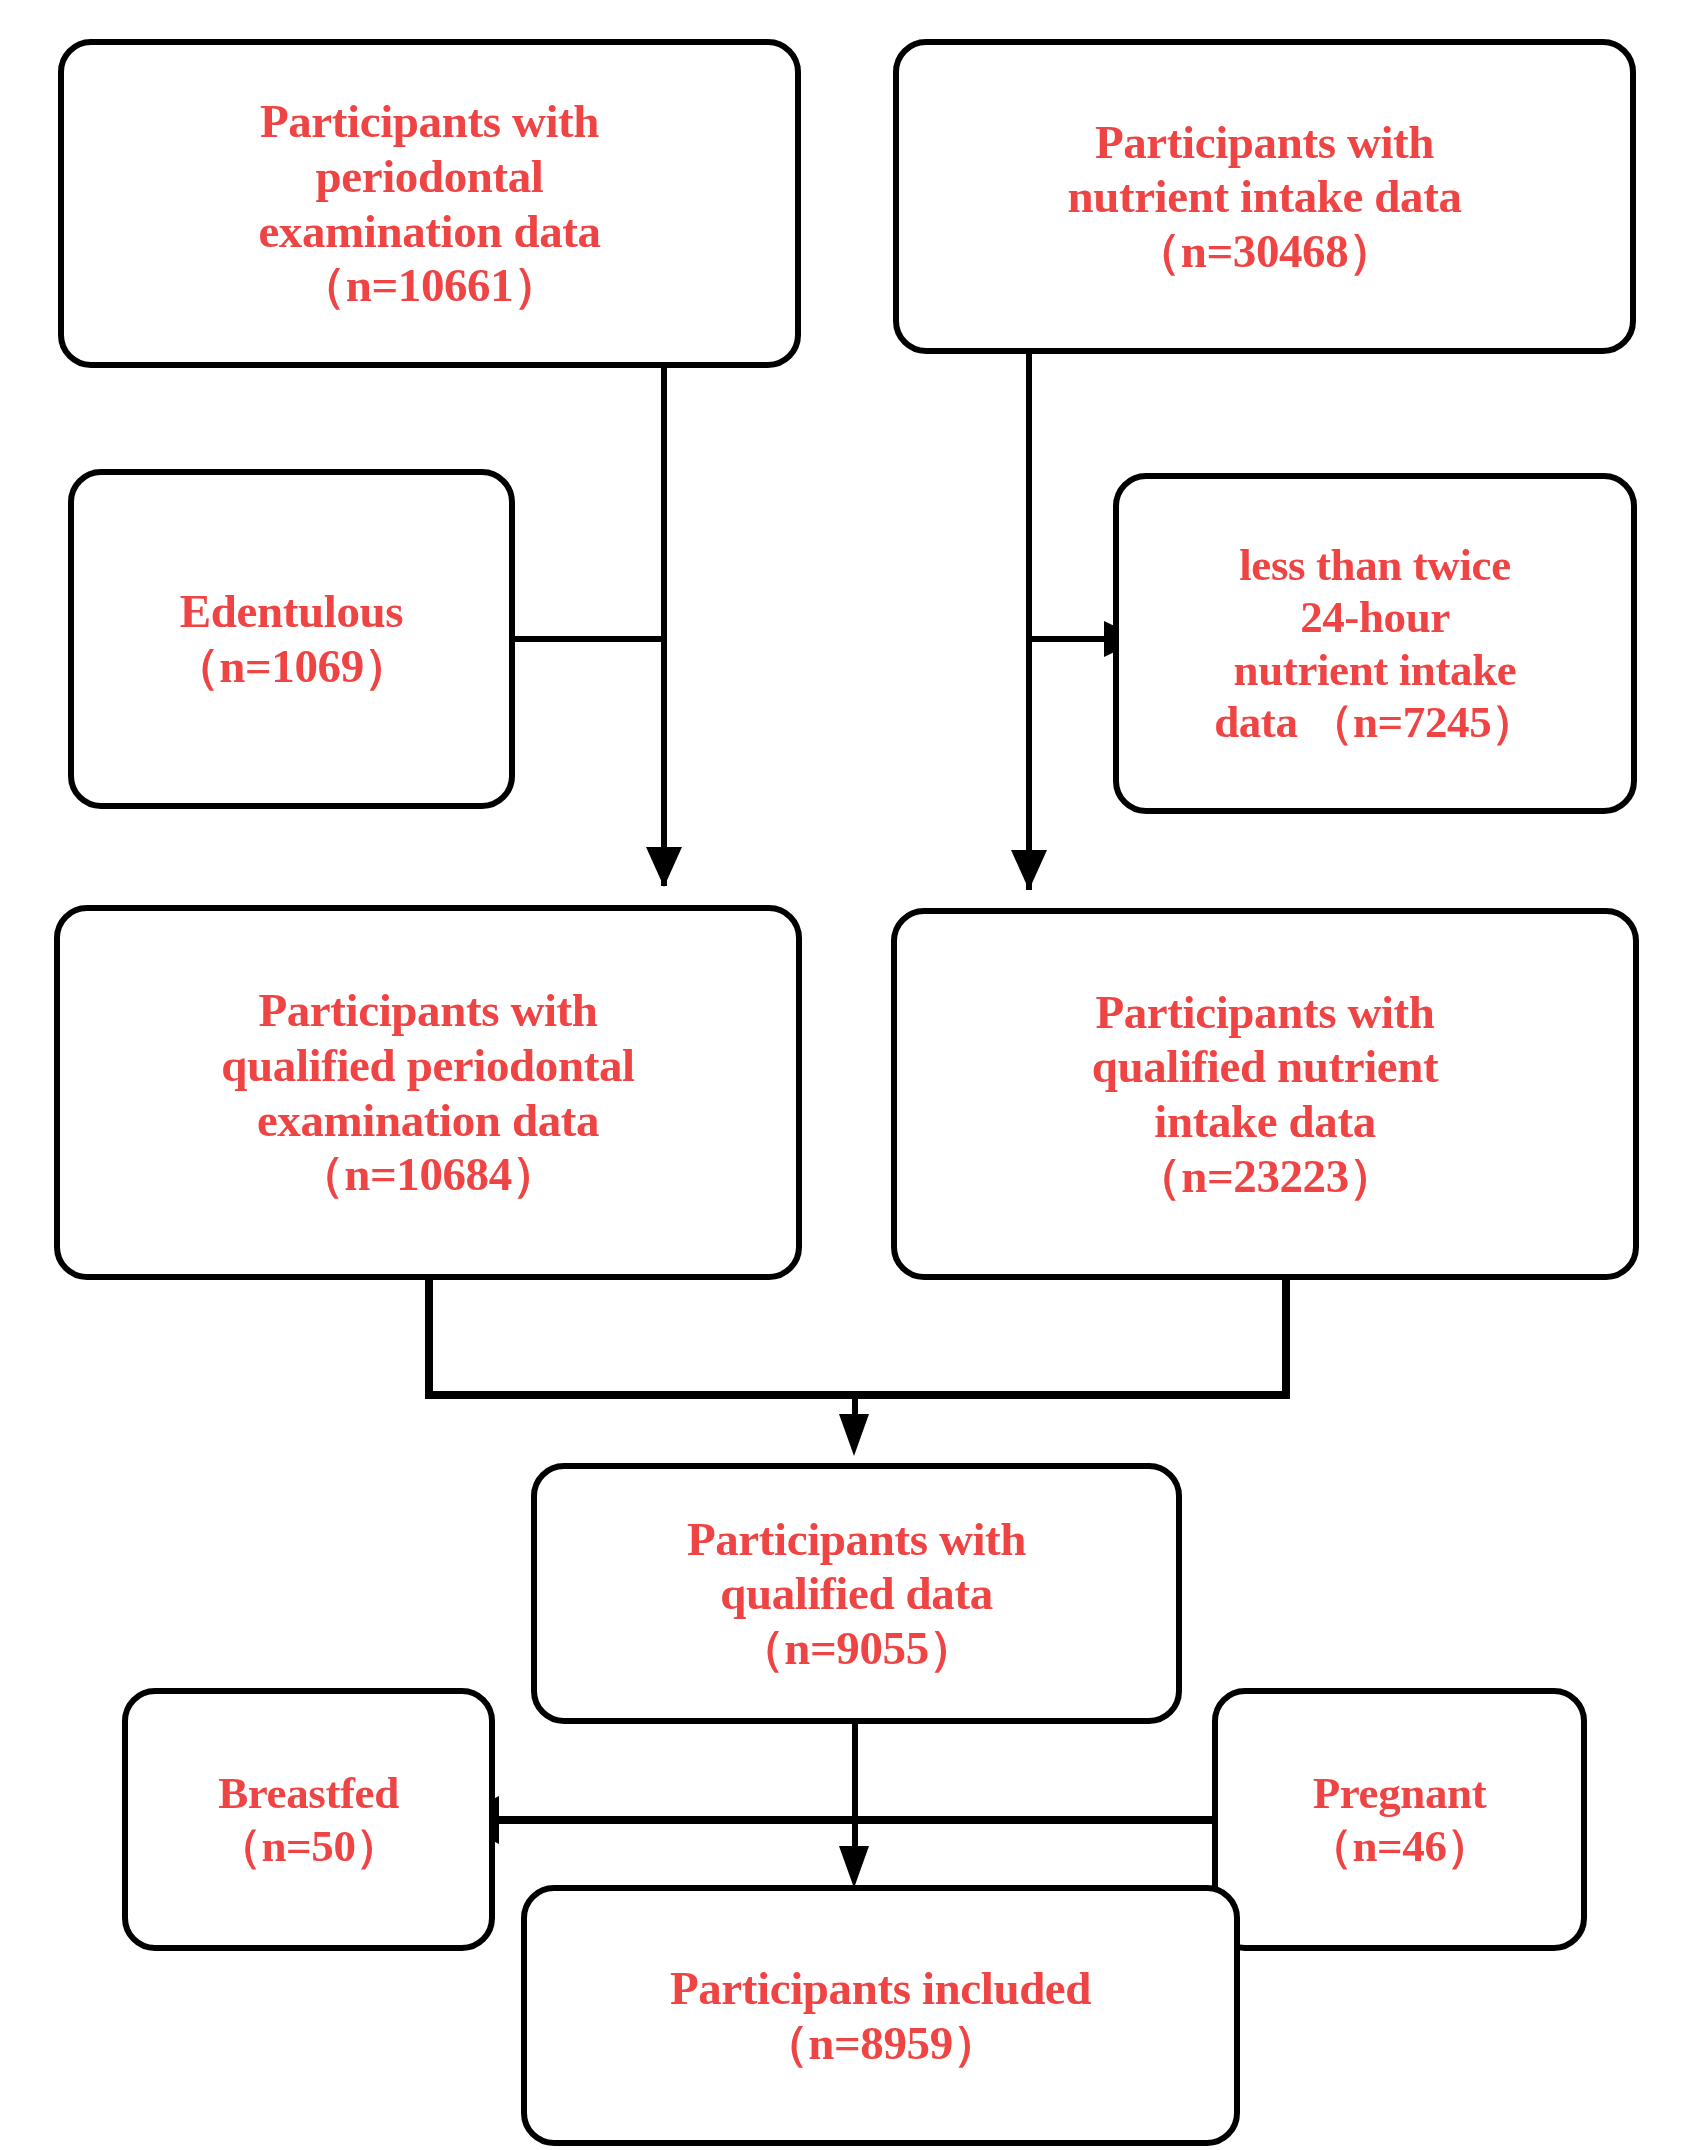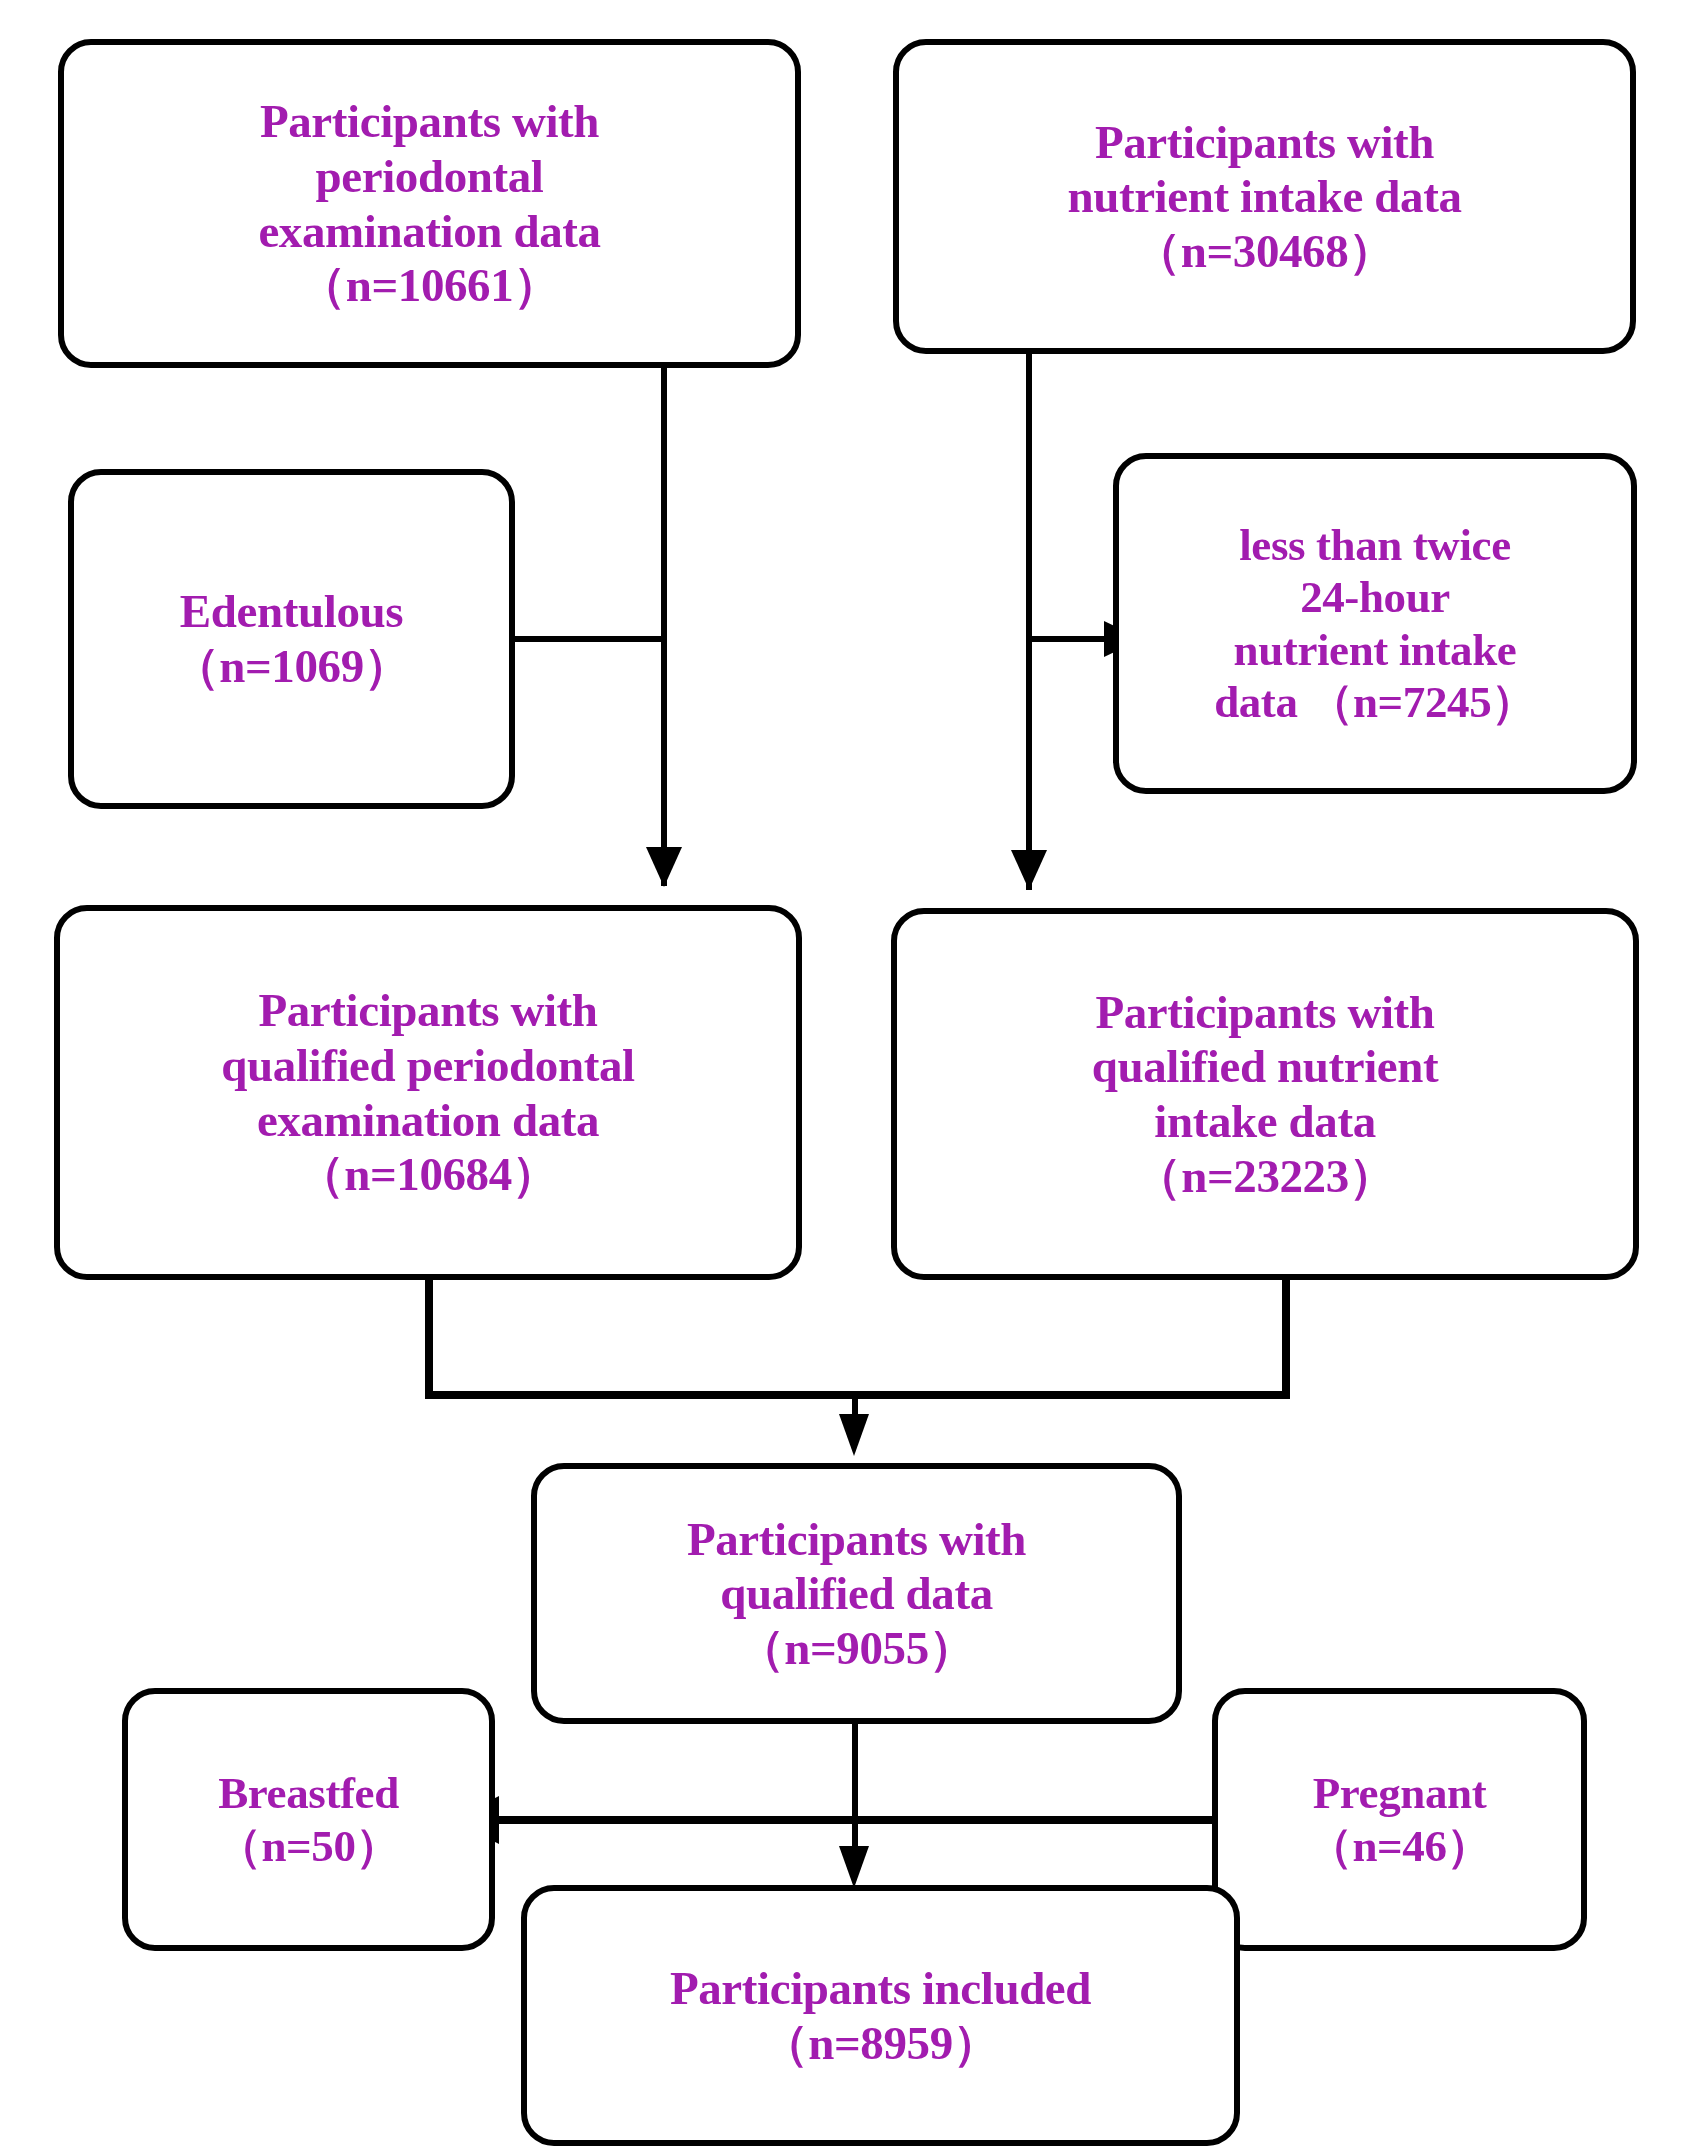--- a/index.html
+++ b/index.html
@@ -19,38 +19,38 @@
   .node {
     position: absolute;
     box-sizing: border-box;
     border: 6.4px solid #000000;
     border-radius: 33px;
     background: #ffffff;
     display: flex;
     align-items: center;
     justify-content: center;
     text-align: center;
-    color: #a21caf;
+    color: #ef4444;
     font-weight: bold;
     line-height: 1.16;
     letter-spacing: -0.4px;
     z-index: 3;
   }
   .node .txt {
     display: block;
     width: 100%;
     padding: 0 7px;
     white-space: pre-line;
   }
 
   
   #n-periodontal      { left: 58px;   top: 39px;   width: 743px; height: 329px;  font-size: 47px; }
   #n-nutrient         { left: 893px; top: 39px;   width: 743px; height: 315px;  font-size: 47px; }
   #n-edentulous       { left: 68px;   top: 469px;  width: 447px;  height: 340px;  font-size: 47px; }
-  #n-lessthantwice    { left: 1113px; top: 453px;  width: 524px;  height: 341px;  font-size: 45px; }
+  #n-lessthantwice    { left: 1113px; top: 473px;  width: 524px;  height: 341px;  font-size: 45px; }
   #n-qual-periodontal { left: 54px;   top: 905px; width: 748px; height: 375px;  font-size: 47px; }
   #n-qual-nutrient    { left: 891px; top: 908px; width: 748px; height: 372px;  font-size: 47px; }
   #n-qual-data        { left: 531px;  top: 1463px; width: 651px;  height: 261px;  font-size: 47px; }
   #n-breastfed        { left: 122px;  top: 1688px; width: 373px;  height: 263px;  font-size: 45px; }
   #n-pregnant         { left: 1212px; top: 1688px; width: 375px;  height: 263px;  font-size: 45px; }
   #n-included         { left: 501px;  top: 1885px; width: 719px; height: 261px;  font-size: 47px; margin-left: 20px; }
 
   
   .edge {
     position: absolute;

